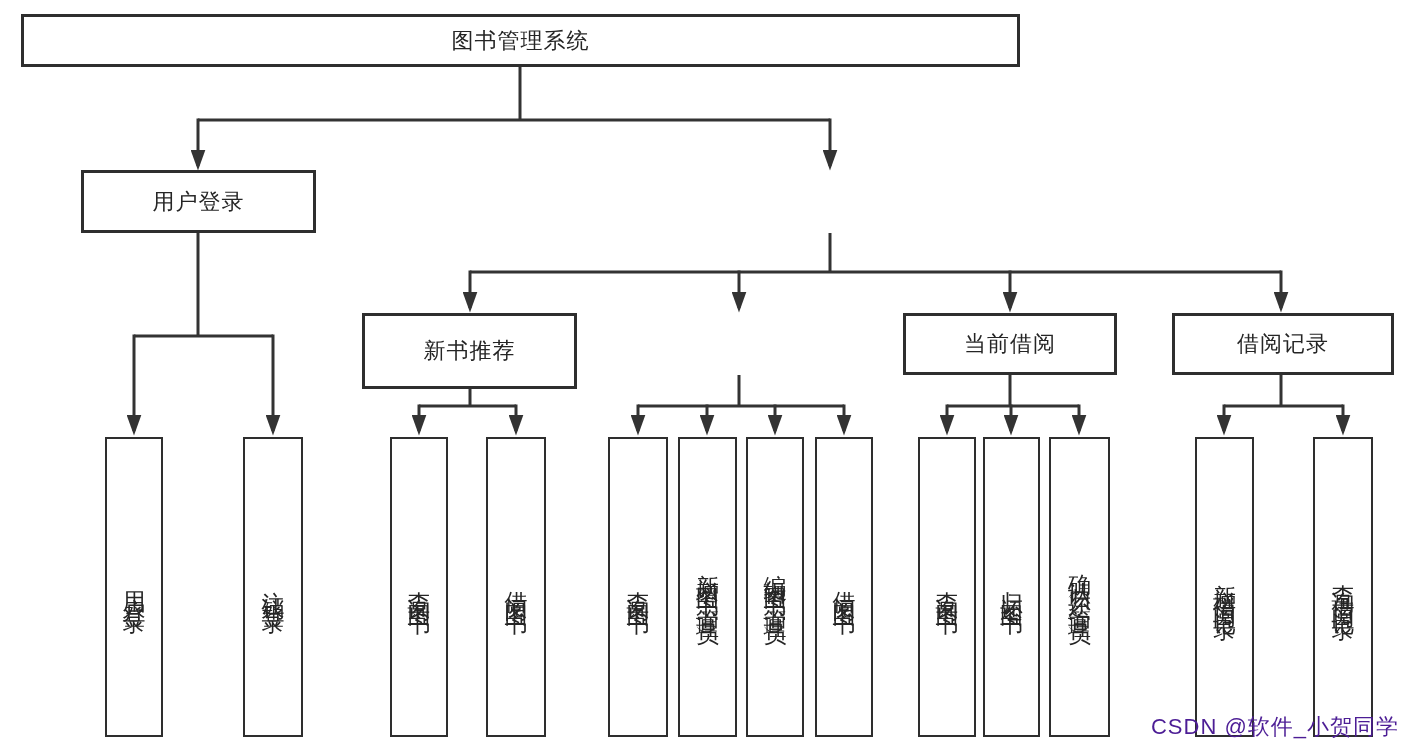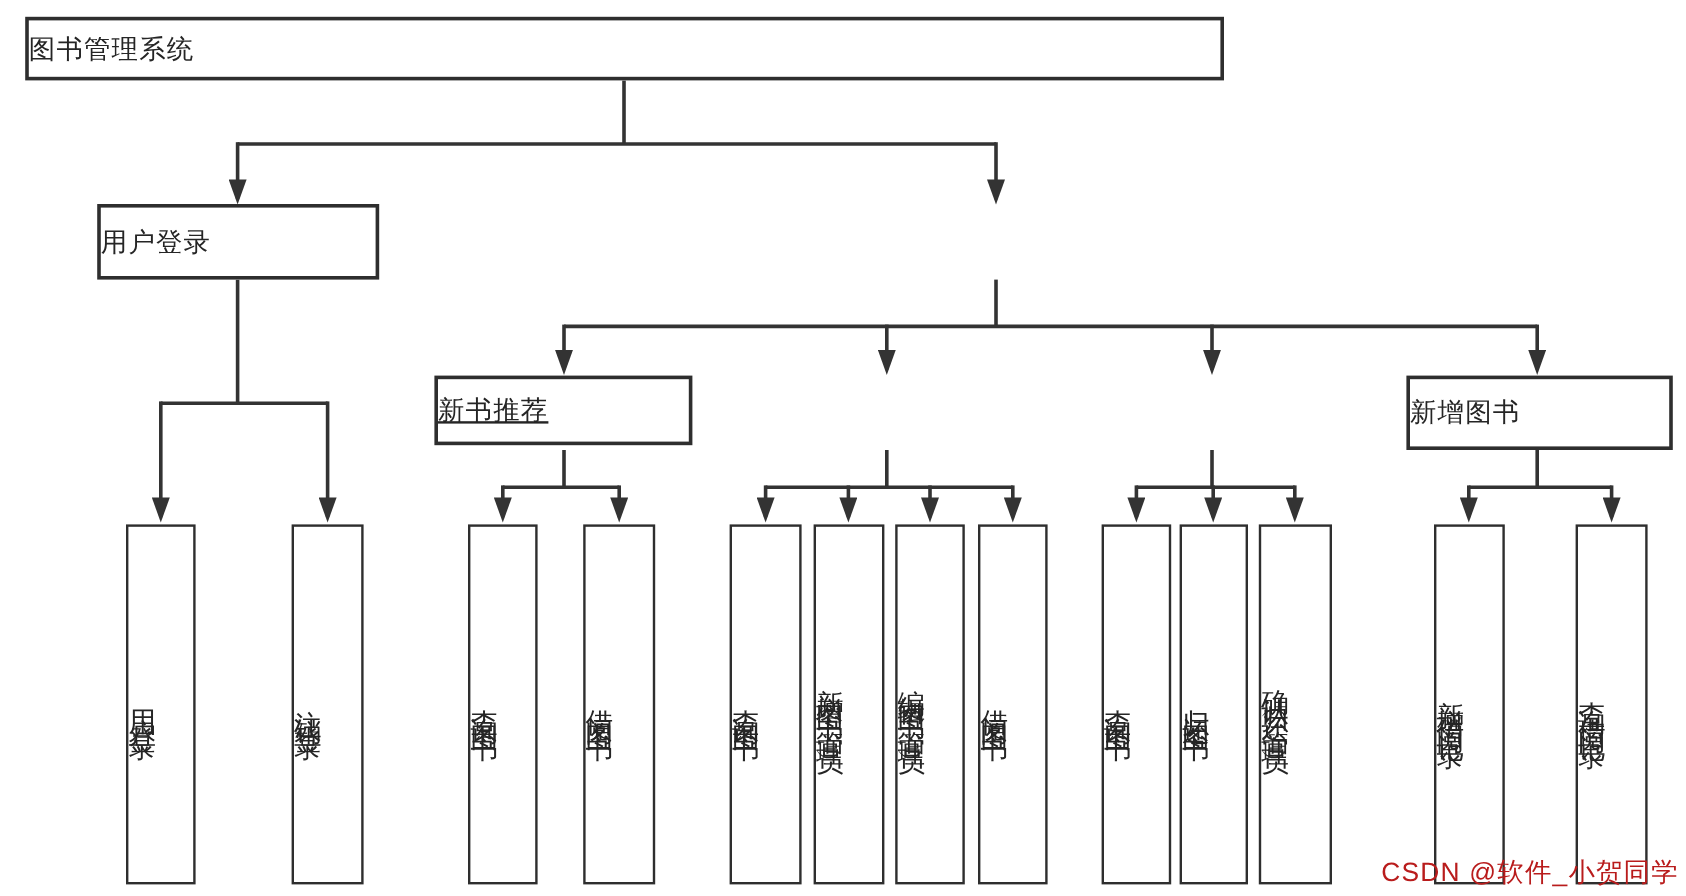--- a/index.html
+++ b/index.html
@@ -3,31 +3,31 @@
 <meta charset="utf-8">
 <style>
   html,body{margin:0;padding:0;background:#ffffff;}
   .stage{
     position:relative;width:1405px;height:747px;background:#ffffff;overflow:hidden;
     font-family:"Liberation Sans",sans-serif;
   }
   .wires{position:absolute;left:0;top:0;width:1405px;height:747px;}
   .node{
     position:absolute;box-sizing:border-box;background:#ffffff;
-    border:3px solid #2e2e2e;display:flex;align-items:center;
+    border:3px solid #2e2e2e;display:flex;align-items:center;justify-content:center;
     color:#252525;
   }
   .hlabel{font-size:22px;letter-spacing:1px;white-space:nowrap;}
   .leaf{border-width:2.5px;}
   .vtext{
     writing-mode:vertical-lr;text-orientation:mixed;
     font-size:23px;letter-spacing:7px;line-height:1;white-space:nowrap;
   }
   .watermark{
-    position:absolute;right:6px;bottom:5px;font-size:22px;color:#b91c1c;
+    position:absolute;right:6px;bottom:5px;font-size:22px;color:#4c1d95;
     letter-spacing:1px;white-space:nowrap;z-index:5;margin-top:44px;
   }
 </style>
 </head>
 <body>
 
 <div class="stage">
 
   <svg class="wires" viewBox="0 0 1405 747" xmlns="http://www.w3.org/2000/svg">
     <defs>
@@ -80,25 +80,28 @@
   </svg>
 
   <div class="node" style="left:21px;top:14px;width:999px;height:53px;">
     <span class="hlabel">图书管理系统</span>
   </div>
 
   <div class="node" style="left:81px;top:170px;width:235px;height:63px;">
     <span class="hlabel">用户登录</span>
   </div>
 
-  <div class="node" style="left:362px;top:313px;width:215px;height:58px;text-decoration:underline;">
+  <div class="node" style="left:362px;top:313px;width:215px;height:76px;">
     <span class="hlabel">新书推荐</span>
   </div>
+  <div class="node" style="left:903px;top:313px;width:214px;height:62px;">
+    <span class="hlabel">当前借阅</span>
+  </div>
   <div class="node" style="left:1172px;top:313px;width:222px;height:62px;">
-    <span class="hlabel">新增图书</span>
+    <span class="hlabel">借阅记录</span>
   </div>
 
   <div class="node leaf" style="left:105px;top:437px;width:58px;height:300px;">
     <span class="vtext">用户登录</span>
   </div>
   <div class="node leaf" style="left:243px;top:437px;width:60px;height:300px;">
     <span class="vtext">注销登录</span>
   </div>
 
   <div class="node leaf" style="left:390px;top:437px;width:58px;height:300px;">

